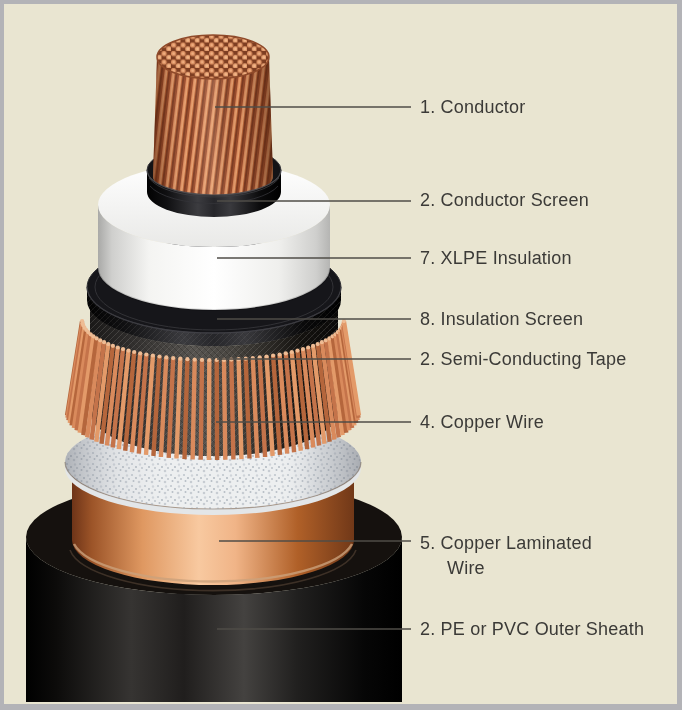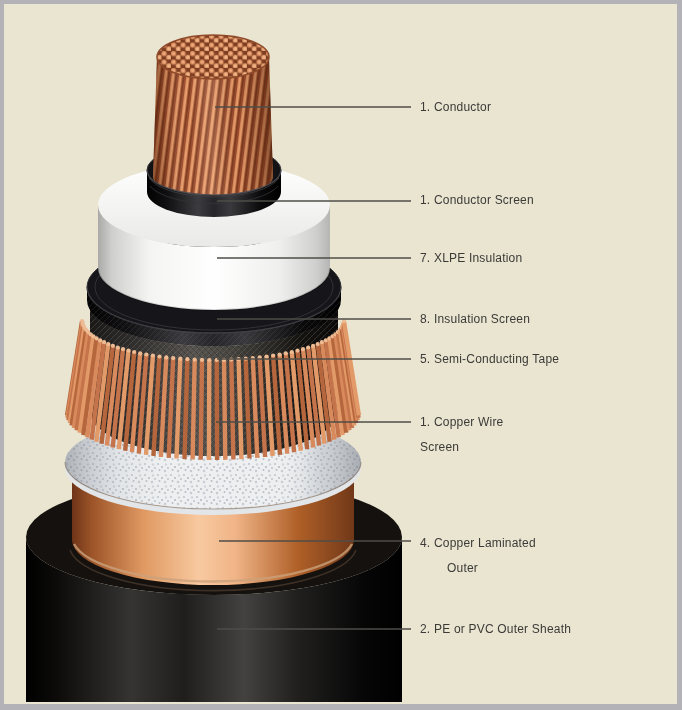--- a/index.html
+++ b/index.html
@@ -9,21 +9,21 @@
     font-family:"Liberation Sans", sans-serif;
     overflow:hidden;
   }
   .canvas{
     position:absolute;left:4px;top:4px;width:673px;height:700px;
     background:#e9e5d1;
   }
   svg.art{position:absolute;left:0;top:0;}
   .lbl{
     position:absolute;left:420px;
-    color:#3b3a37;font-size:12px;line-height:25px;letter-spacing:.2px;
+    color:#3b3a37;font-size:18px;line-height:25px;letter-spacing:.2px;
     white-space:nowrap;
   }
   .lbl .l2{display:block;}
   .lbl.indent2 .l2{padding-left:27px;}
 </style>
 </head>
 <body>
 
 <div class="canvas"></div>
 
@@ -304,19 +304,19 @@
     <line x1="217" y1="258" x2="411" y2="258"></line>
     <line x1="217" y1="319" x2="411" y2="319"></line>
     <line x1="217" y1="359" x2="411" y2="359"></line>
     <line x1="216" y1="422" x2="411" y2="422"></line>
     <line x1="219" y1="541" x2="411" y2="541"></line>
     <line x1="217" y1="629" x2="411" y2="629"></line>
   </g>
 </svg>
 
 <div class="lbl" style="top:95px"><span class="l1">1. Conductor</span></div>
-<div class="lbl" style="top:188px"><span class="l1">1. Conductor Screen</span></div>
+<div class="lbl" style="top:188px"><span class="l1">2. Conductor Screen</span></div>
 <div class="lbl" style="top:246px"><span class="l1">7. XLPE Insulation</span></div>
 <div class="lbl" style="top:307px"><span class="l1">8. Insulation Screen</span></div>
-<div class="lbl" style="top:347px"><span class="l1">5. Semi-Conducting Tape</span></div>
-<div class="lbl" style="top:410px"><span class="l1">1. Copper Wire</span><span class="l2">Screen</span></div>
-<div class="lbl indent2" style="top:531px"><span class="l1">4. Copper Laminated</span><span class="l2">Outer</span></div>
+<div class="lbl" style="top:347px"><span class="l1">2. Semi-Conducting Tape</span></div>
+<div class="lbl" style="top:410px"><span class="l1">4. Copper Wire</span></div>
+<div class="lbl indent2" style="top:531px"><span class="l1">5. Copper Laminated</span><span class="l2">Wire</span></div>
 <div class="lbl" style="top:617px"><span class="l1">2. PE or PVC Outer Sheath</span></div>
 
 </body></html>

